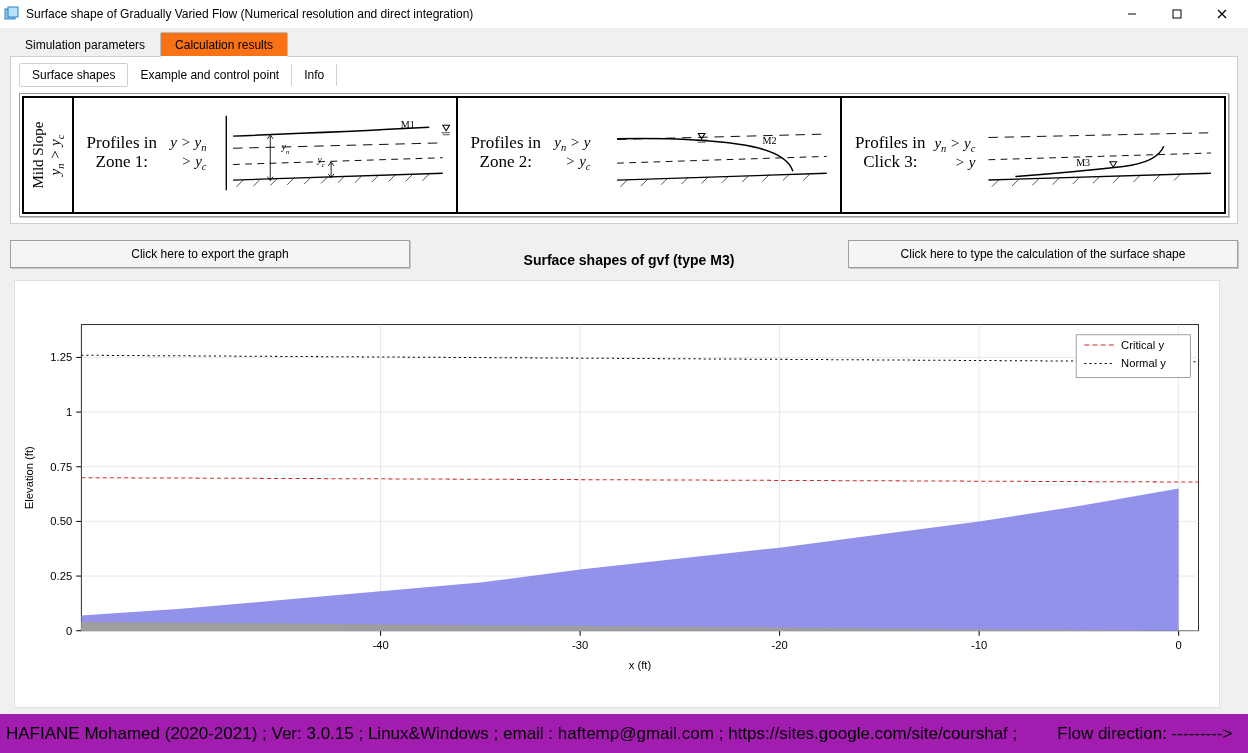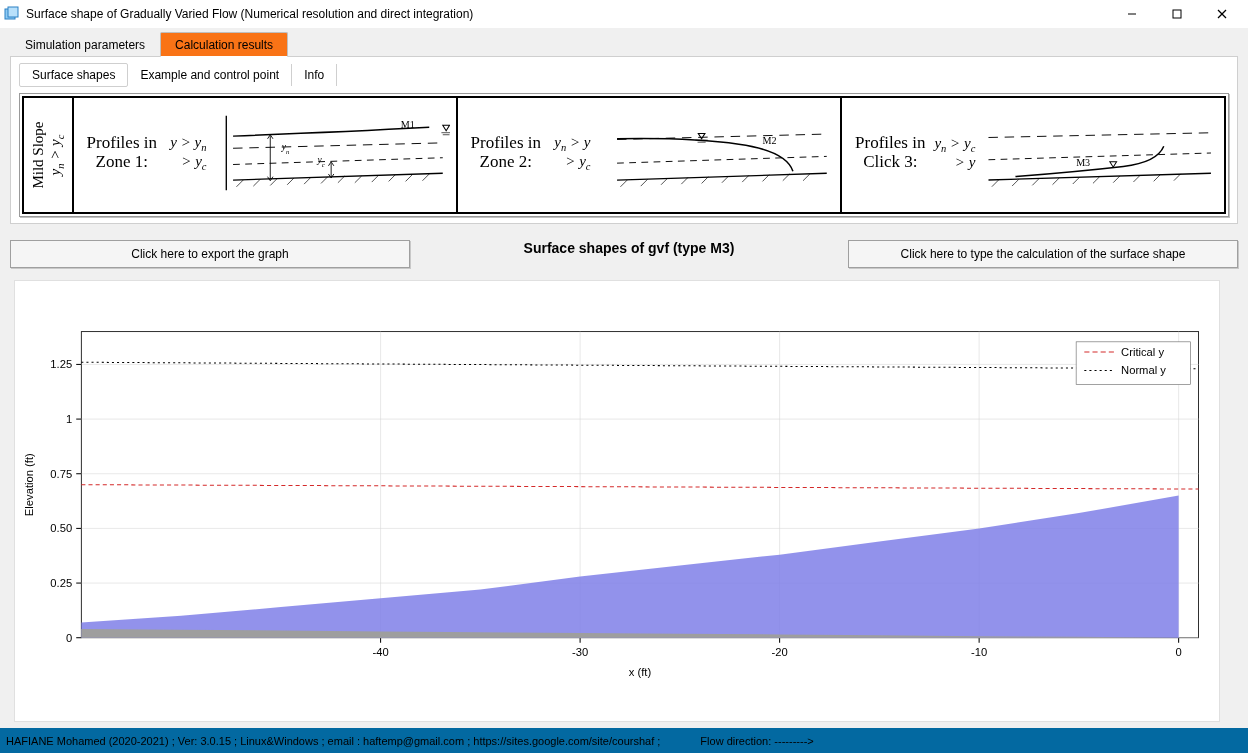--- a/index.html
+++ b/index.html
@@ -33,32 +33,32 @@
   .side-label { width:50px; border-right:2px solid #000; display:flex; align-items:center; justify-content:center; }
   .side-label .rot { transform:rotate(-90deg); white-space:nowrap; text-align:center; font-family:"Times New Roman", serif; font-size:15px; line-height:1.1; }
   .profile-cell { flex:1; border-right:2px solid #000; padding:0 6px 4px 6px; display:flex; flex-direction:row; align-items:center; }
   .profile-cell:last-child { border-right:none; }
   .profile-title { font-family:"Times New Roman", serif; font-size:17px; text-align:center; line-height:1.1; }
   .profile-cond  { font-family:"Times New Roman", serif; font-style:italic; font-size:15px; text-align:right; }
   .profile-svg { width:100%; height:110px; }
   sub{font-size:0.7em;}
 
   
-  .midbar { display:flex; align-items:flex-start; gap:12px; padding:10px 10px 6px 10px; }
+  .midbar { display:flex; align-items:flex-end; gap:12px; padding:10px 10px 6px 10px; }
   .wbutton { flex:0 0 400px; padding:6px 10px; background:#f5f5f5; border:1px solid #9f9f9f; text-align:center; font-size:12px; box-shadow:1px 1px 0 #c8c8c8; }
   .wbutton.right { flex:0 0 390px; }
   .caption { flex:1; text-align:center; font-weight:bold; font-size:14px; }
 
   
   .chart-outer { margin:6px 28px 6px 14px; background:#fff; border:1px solid #e0e0e0; flex:1; display:flex; flex-direction:column; }
   svg.chart { width:100%; height:100%; }
   .chart text { font-family:"Segoe UI", Arial, sans-serif; font-size:11px; fill:#000; }
 
   
-  .footer { height:25px; padding:3px 6px 3px 6px; font-size:11px; display:flex; align-items:center; background:#0369a1; }
+  .footer { height:39px; padding:3px 6px 3px 6px; font-size:17px; display:flex; align-items:center; background:#a21caf; }
   .footer .spacer { flex:1; }
 </style>
 </head>
 <body>
 
 <div class="window">
 
   <div class="titlebar">
     <span class="app-icon">
       <svg viewBox="0 0 16 16">

